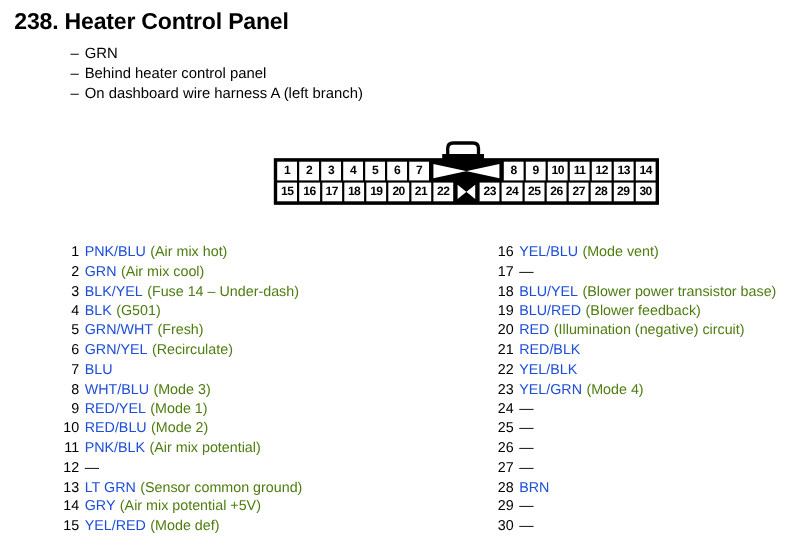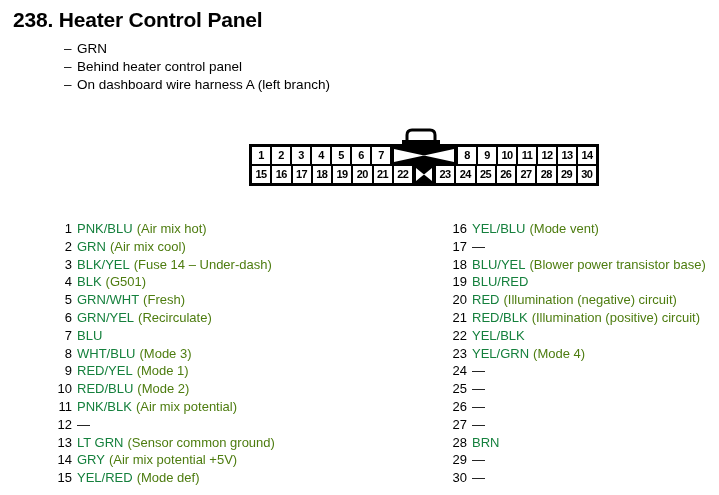--- a/index.html
+++ b/index.html
@@ -108,21 +108,21 @@
   .pin-row {
     display: flex;
     white-space: nowrap;
   }
   .pin-num {
     width: 20px;
     flex: 0 0 20px;
     text-align: right;
     margin-right: 5px;
   }
-  .pin-wire { color: #15803d; }
+  .pin-wire { color: #1d4ed8; }
   .pin-desc {
     color: #4d7c0f;
     margin-left: 4px;
   }
   .pin-empty { color: #000000; }
 </style>
 </head>
 <body>
 
 <div id="page-title">238.  Heater Control Panel</div>
@@ -288,30 +288,30 @@
       <span class="pin-empty">—</span>
     </div>
     <div class="pin-row">
       <span class="pin-num">18</span>
       <span class="pin-wire">BLU/YEL</span>
       <span class="pin-desc">(Blower power transistor base)</span>
     </div>
     <div class="pin-row">
       <span class="pin-num">19</span>
       <span class="pin-wire">BLU/RED</span>
+      <span class="pin-desc">(Blower feedback)</span>
     </div>
     <div class="pin-row">
       <span class="pin-num">20</span>
       <span class="pin-wire">RED</span>
       <span class="pin-desc">(Illumination (negative) circuit)</span>
     </div>
     <div class="pin-row">
       <span class="pin-num">21</span>
       <span class="pin-wire">RED/BLK</span>
-      <span class="pin-desc">(Illumination (positive) circuit)</span>
     </div>
     <div class="pin-row">
       <span class="pin-num">22</span>
       <span class="pin-wire">YEL/BLK</span>
     </div>
     <div class="pin-row">
       <span class="pin-num">23</span>
       <span class="pin-wire">YEL/GRN</span>
       <span class="pin-desc">(Mode 4)</span>
     </div>

